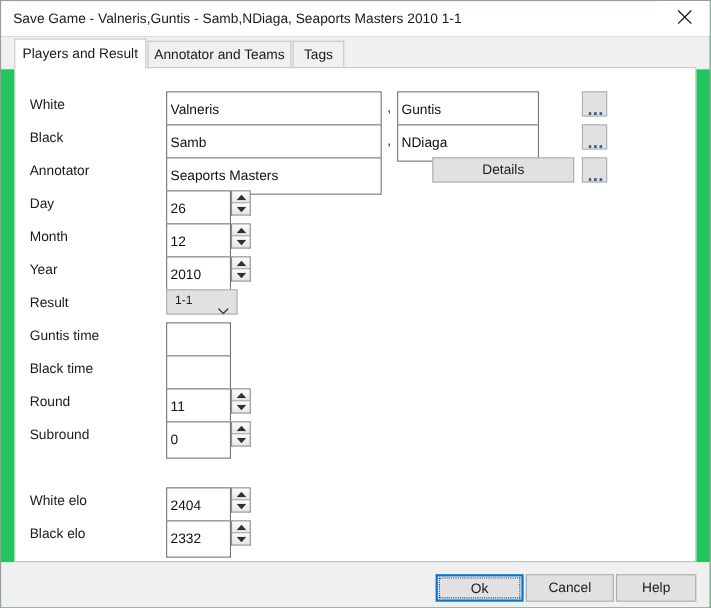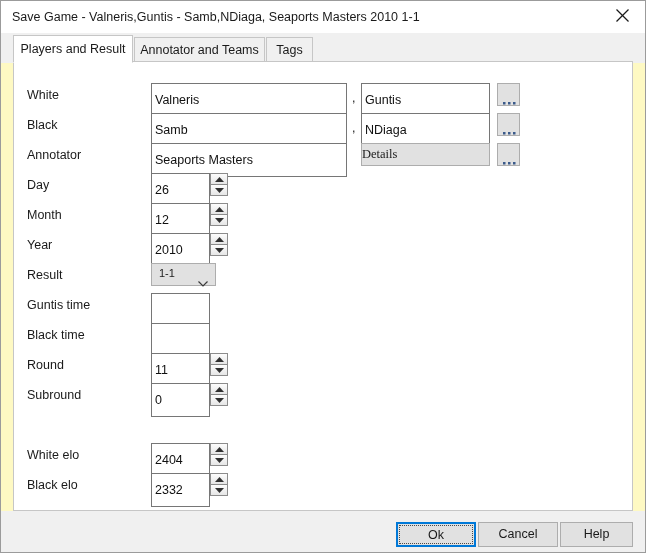--- a/index.html
+++ b/index.html
@@ -15,21 +15,21 @@
   }
 
   
   .window {
     position: absolute;
     left: 0; top: 0;
     width: 646px;
     height: 553px;
     box-sizing: border-box;
     border: 1px solid #9b9b9b;
-    background: #fef9c3;
+    background: #22c55e;
   }
 
   
   .titlebar {
     position: absolute;
     left: 0; top: 0;
     width: 644px;
     height: 32px;
     background: #ffffff;
   }
@@ -176,26 +176,27 @@
     text-align: right;
   }
   .ddl-arrow { position: absolute; right: 7px; top: 9px; }
 
   
   .pbtn {
     position: absolute;
     box-sizing: border-box;
     background: #e1e1e1;
     border: 1px solid #adadad;
-    font-family: Liberation Serif, serif;
-    font-size: 12.5px;
-    color: #1a1a1a;
-    text-align: left;
+    font-family: Liberation Sans, sans-serif;
+    font-size: 12.5px;
+    color: #1a1a1a;
+    text-align: center;
     padding: 0;
     cursor: default;
+    margin-left: 32px;
   }
   .dots-btn { top: 1px; left: 483px; width: 23px; height: 23px; }
   .dots-btn .dots { position:absolute; left:5px; top:10px; }
   .details-btn { top: 1px; left: 347px; width: 129px; height: 23px; line-height: 21px; }
 
   
   .footer { position: absolute; left: 0; top: 510px; width: 644px; height: 41px; background:#f0f0f0; }
   .fbtn {
     position: absolute;
     top: 11px;

